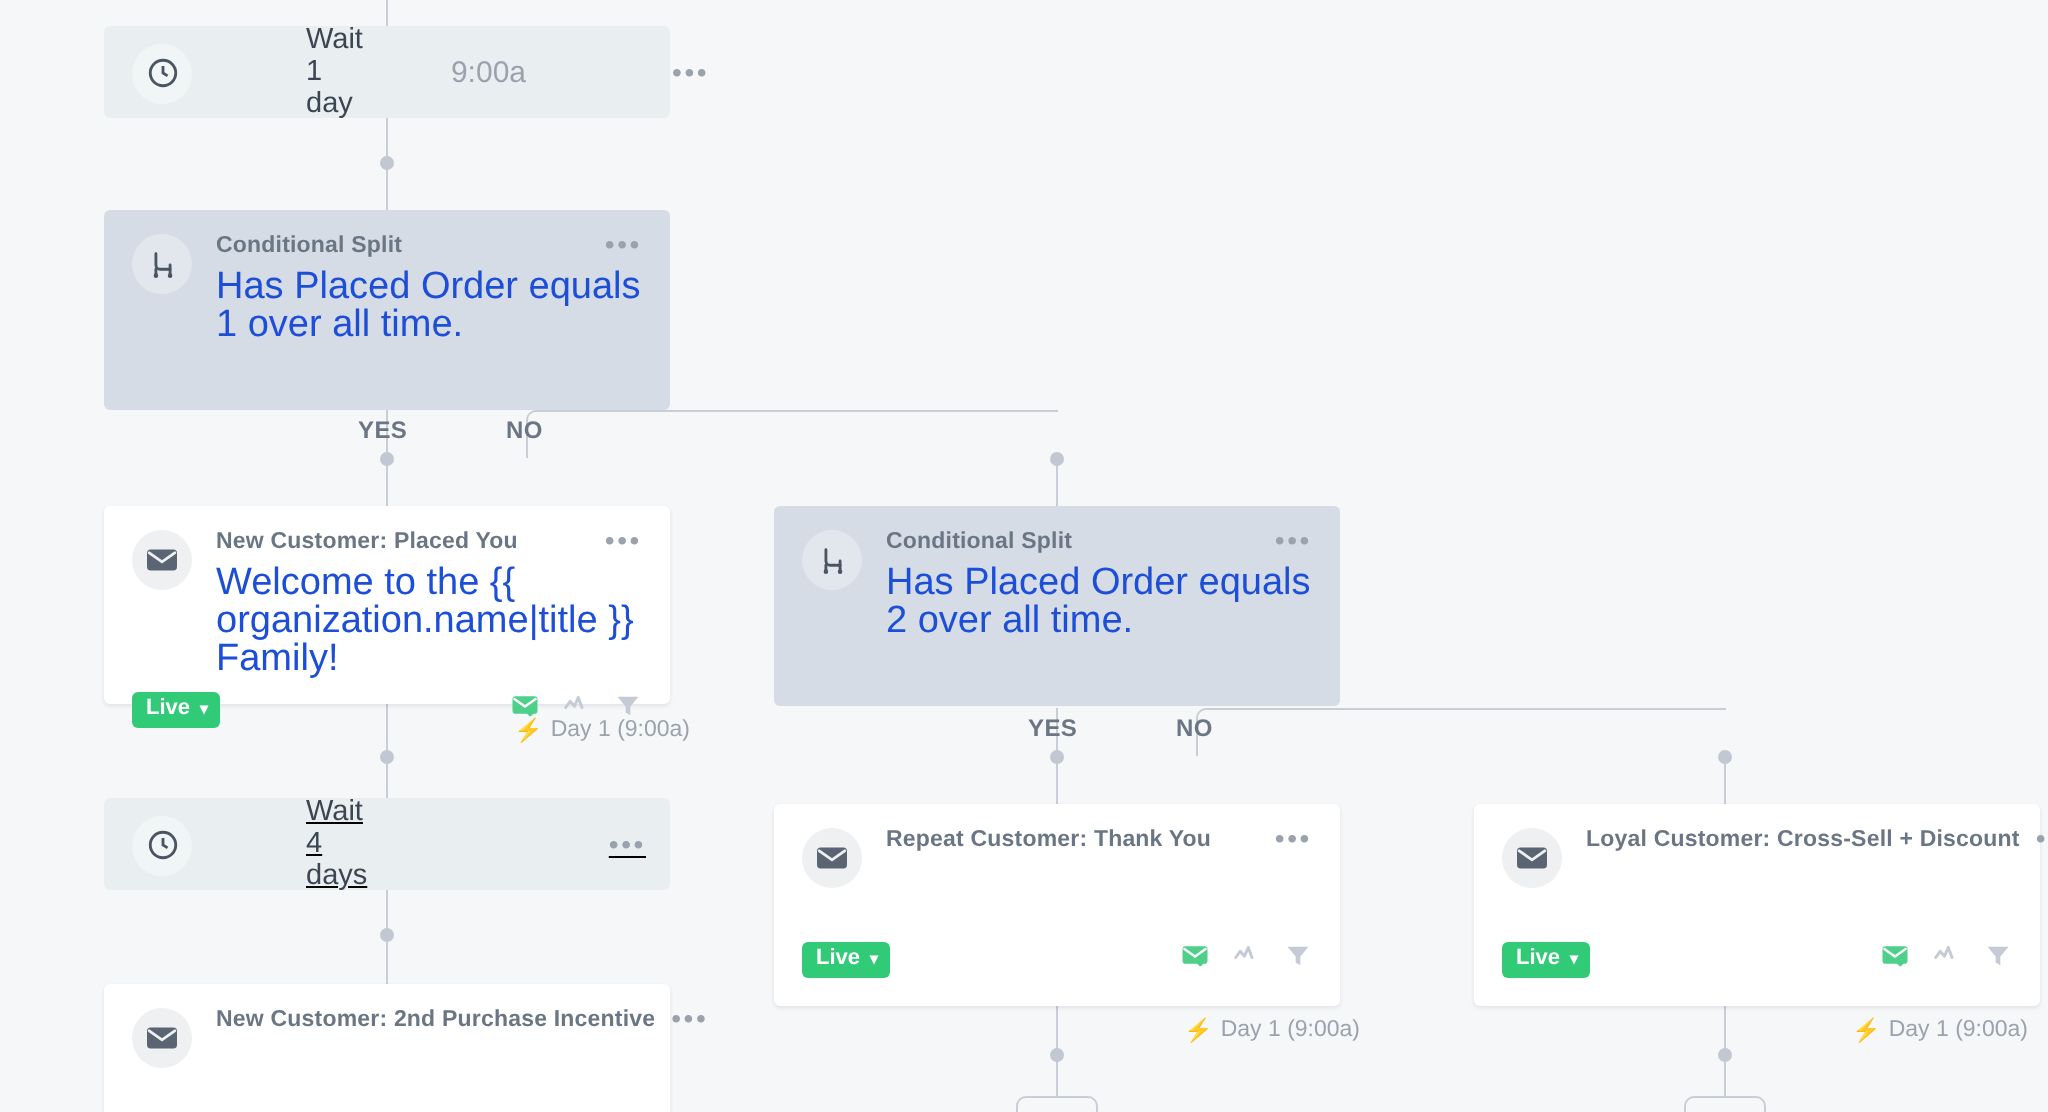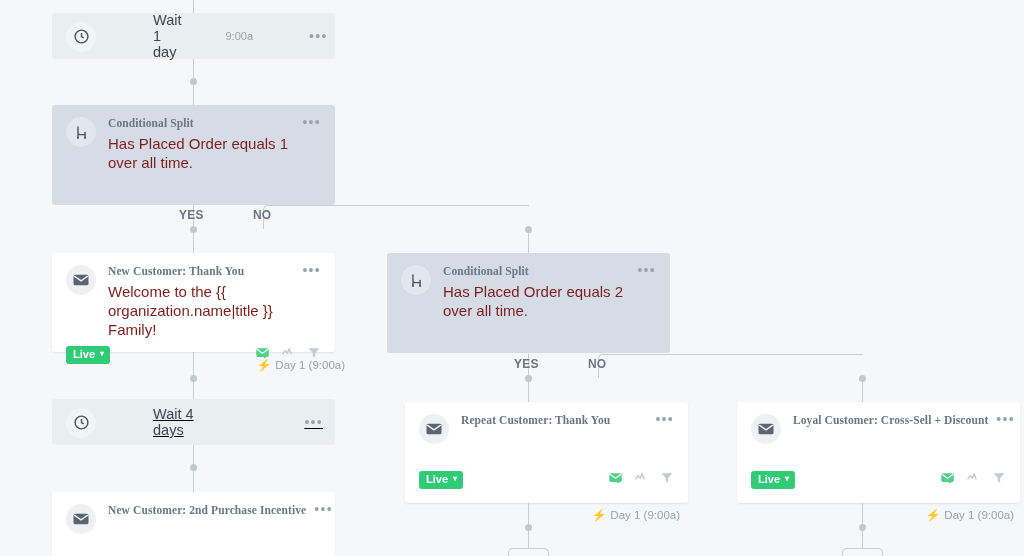--- a/index.html
+++ b/index.html
@@ -80,50 +80,50 @@
 
   .node-kind {
     font-size: 11.5px;
     font-weight: bold;
     color: #6b7684;
     letter-spacing: .1px;
     line-height: 15px;
     white-space: nowrap;
   }
   .node-title {
-    font-size: 15px;
-    color: #7f1d1d;
+    font-size: 19px;
+    color: #1d4ed8;
     line-height: 19px;
     margin-top: 3px;
   }
   .wait-label {
     font-size: 14.5px;
     color: #3c4552;
     margin-left: 13px;
     flex: 1 1 auto;
   }
   .wait-time {
-    font-size: 11px;
+    font-size: 15px;
     color: #9aa3ad;
-    margin-right: 4px;
+    margin-right: 21px;
     text-align: center;
   }
 
   .dots {
     color: #9aa3ad;
     font-size: 14px;
     letter-spacing: 1.3px;
     line-height: 12px;
     flex: 0 0 auto;
     margin-left: 8px;
     cursor: pointer;
     user-select: none;
   }
   .hdr { display: flex; align-items: flex-start; }
-  .hdr .node-kind { flex: 1 1 auto; font-family: Liberation Serif, serif; }
+  .hdr .node-kind { flex: 1 1 auto; }
 
   
   .email-foot {
     display: flex;
     align-items: center;
     margin-top: 12px;
   }
   .badge-live {
     background: #31cb78;
     color: #ffffff;
@@ -246,21 +246,21 @@
   <div class="card card-email" style="left:52px; top:253px; width:283px; height:99px;">
     <div class="row">
       <span class="icon-circle on-email">
         <svg width="18" height="18" viewBox="0 0 24 24">
             <rect x="2" y="5" width="20" height="14" rx="2.5" fill="#5a6472"></rect>
             <path d="M3.5 7.2 12 13.2 20.5 7.2" fill="none" stroke="#eef0f2" stroke-width="1.9" stroke-linecap="round"></path>
           </svg>
       </span>
       <div class="body">
         <div class="hdr">
-          <span class="node-kind">New Customer: Thank You</span>
+          <span class="node-kind">New Customer: Placed You</span>
           <span class="dots">•••</span>
         </div>
         <div class="node-title">Welcome to the {{ organization.name|title }} Family!</div>
       </div>
     </div>
     <div class="email-foot" style="margin-top:6px;">
       <span class="badge-live">
         <span>Live</span>
         <span class="caret">▾</span>
       </span>
@@ -334,21 +334,21 @@
       <div class="body">
         <div class="hdr">
           <span class="node-kind">Conditional Split</span>
           <span class="dots">•••</span>
         </div>
         <div class="node-title">Has Placed Order equals 2 over all time.</div>
       </div>
     </div>
   </div>
 
-  <div class="card card-email" style="left:405px; top:402px; width:283px; height:101px;">
+  <div class="card card-email" style="left:387px; top:402px; width:283px; height:101px;">
     <div class="row">
       <span class="icon-circle on-email">
         <svg width="18" height="18" viewBox="0 0 24 24">
             <rect x="2" y="5" width="20" height="14" rx="2.5" fill="#5a6472"></rect>
             <path d="M3.5 7.2 12 13.2 20.5 7.2" fill="none" stroke="#eef0f2" stroke-width="1.9" stroke-linecap="round"></path>
           </svg>
       </span>
       <div class="body">
         <div class="hdr">
           <span class="node-kind">Repeat Customer: Thank You</span>

